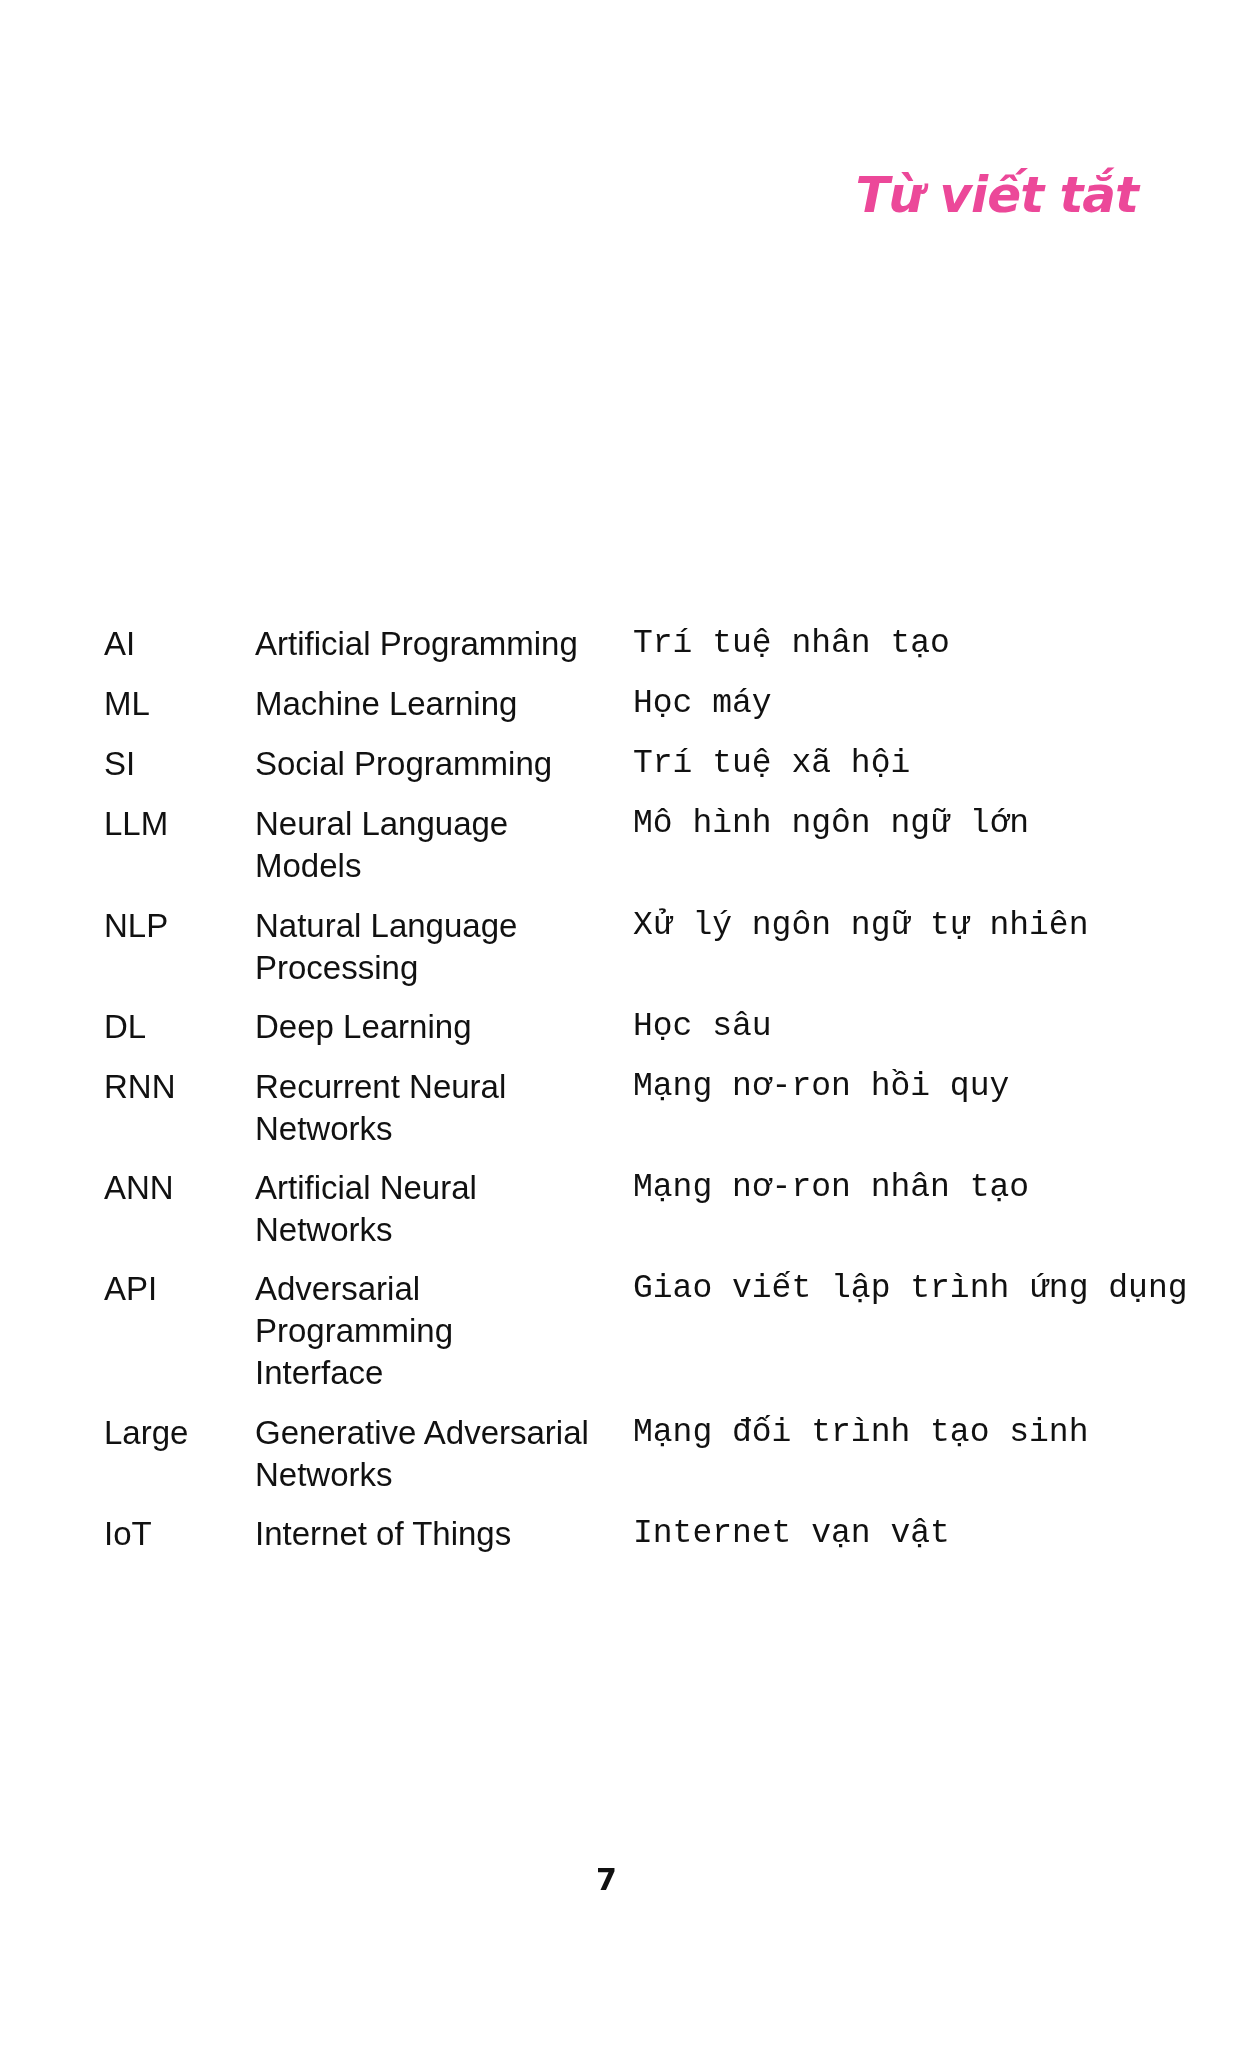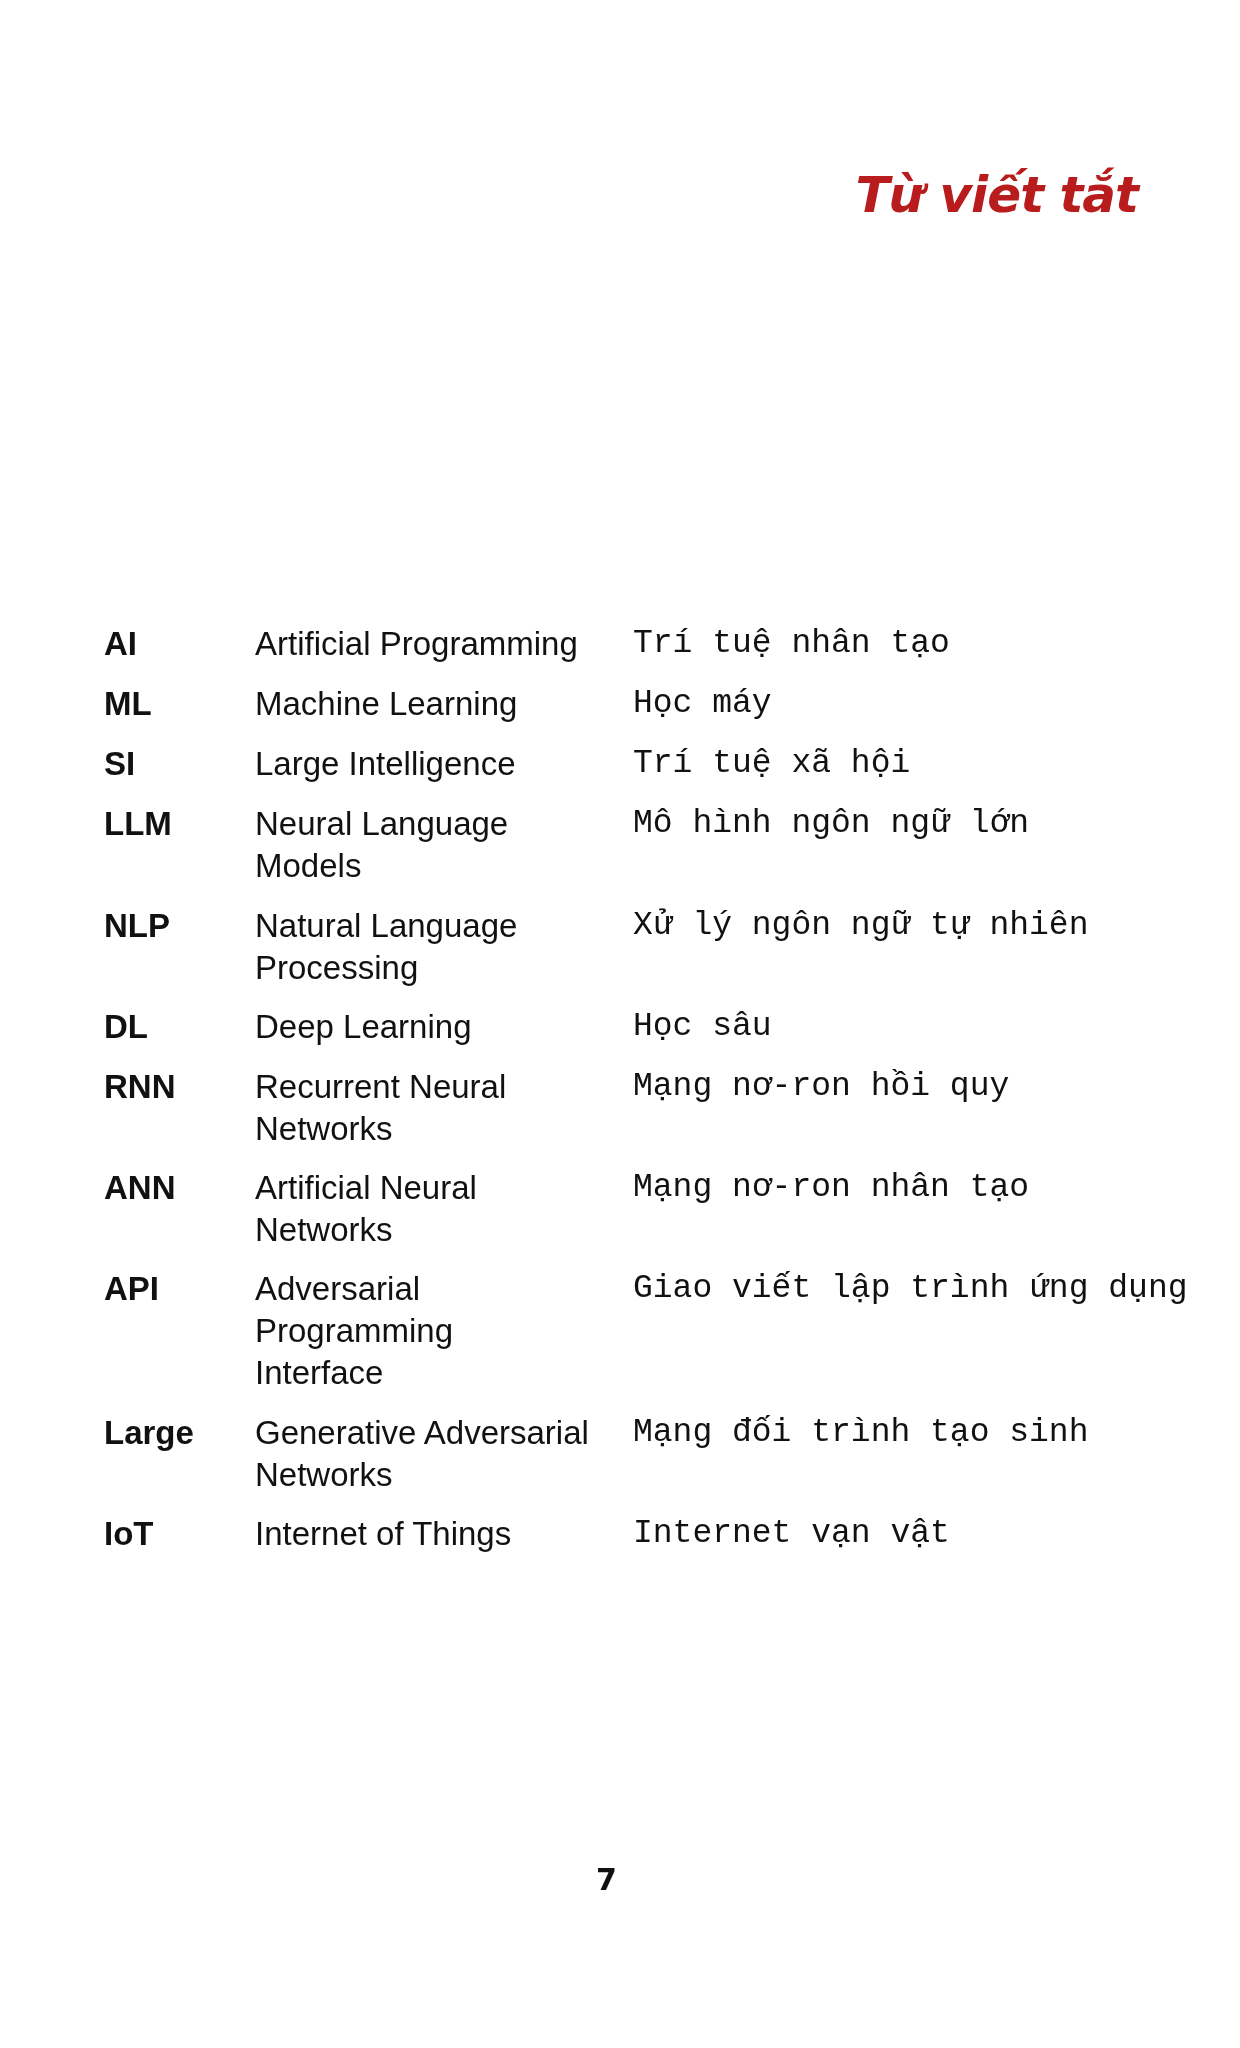--- a/index.html
+++ b/index.html
@@ -3,25 +3,25 @@
 <meta charset="utf-8">
 <style>
   html, body { margin:0; padding:0; }
   body {
     width:1240px; height:2048px; background:#ffffff; position:relative; overflow:hidden;
     font-family:"Liberation Sans", sans-serif; color:#111111;
   }
   .title {
     position:absolute; right:102px; top:166px;
     font-family:"DejaVu Sans", sans-serif; font-weight:bold; font-style:italic;
-    font-size:50px; letter-spacing:-1px; color:#b91c1c; white-space:nowrap;
+    font-size:50px; letter-spacing:-1px; color:#ec4899; white-space:nowrap;
   }
   .table { position:absolute; left:0; top:0; width:1240px; }
   .row { position:absolute; left:0; width:1240px; font-size:33px; line-height:42px; }
-  .c1 { position:absolute; left:104px; white-space:nowrap;font-weight:bold; }
+  .c1 { position:absolute; left:104px; white-space:nowrap; }
   .c2 { position:absolute; left:255px; width:360px; }
   .c3 { position:absolute; left:633px; white-space:nowrap;font-family:Liberation Mono, monospace; }
   .pagenum {
     position:absolute; left:596px; top:1862px; font-family:"DejaVu Sans", sans-serif;
     font-weight:bold; font-size:30px; color:#111;
   }
 </style>
 </head>
 <body>
 
@@ -33,21 +33,21 @@
     <span class="c2">Artificial Programming</span>
     <span class="c3">Trí tuệ nhân tạo</span>
   </div>
   <div class="row" style="top:683px">
     <span class="c1">ML</span>
     <span class="c2">Machine Learning</span>
     <span class="c3">Học máy</span>
   </div>
   <div class="row" style="top:743px">
     <span class="c1">SI</span>
-    <span class="c2">Large Intelligence</span>
+    <span class="c2">Social Programming</span>
     <span class="c3">Trí tuệ xã hội</span>
   </div>
   <div class="row" style="top:803px">
     <span class="c1">LLM</span>
     <span class="c2" style="width:300px">Neural Language Models</span>
     <span class="c3">Mô hình ngôn ngữ lớn</span>
   </div>
   <div class="row" style="top:905px">
     <span class="c1">NLP</span>
     <span class="c2" style="width:300px">Natural Language Processing</span>

